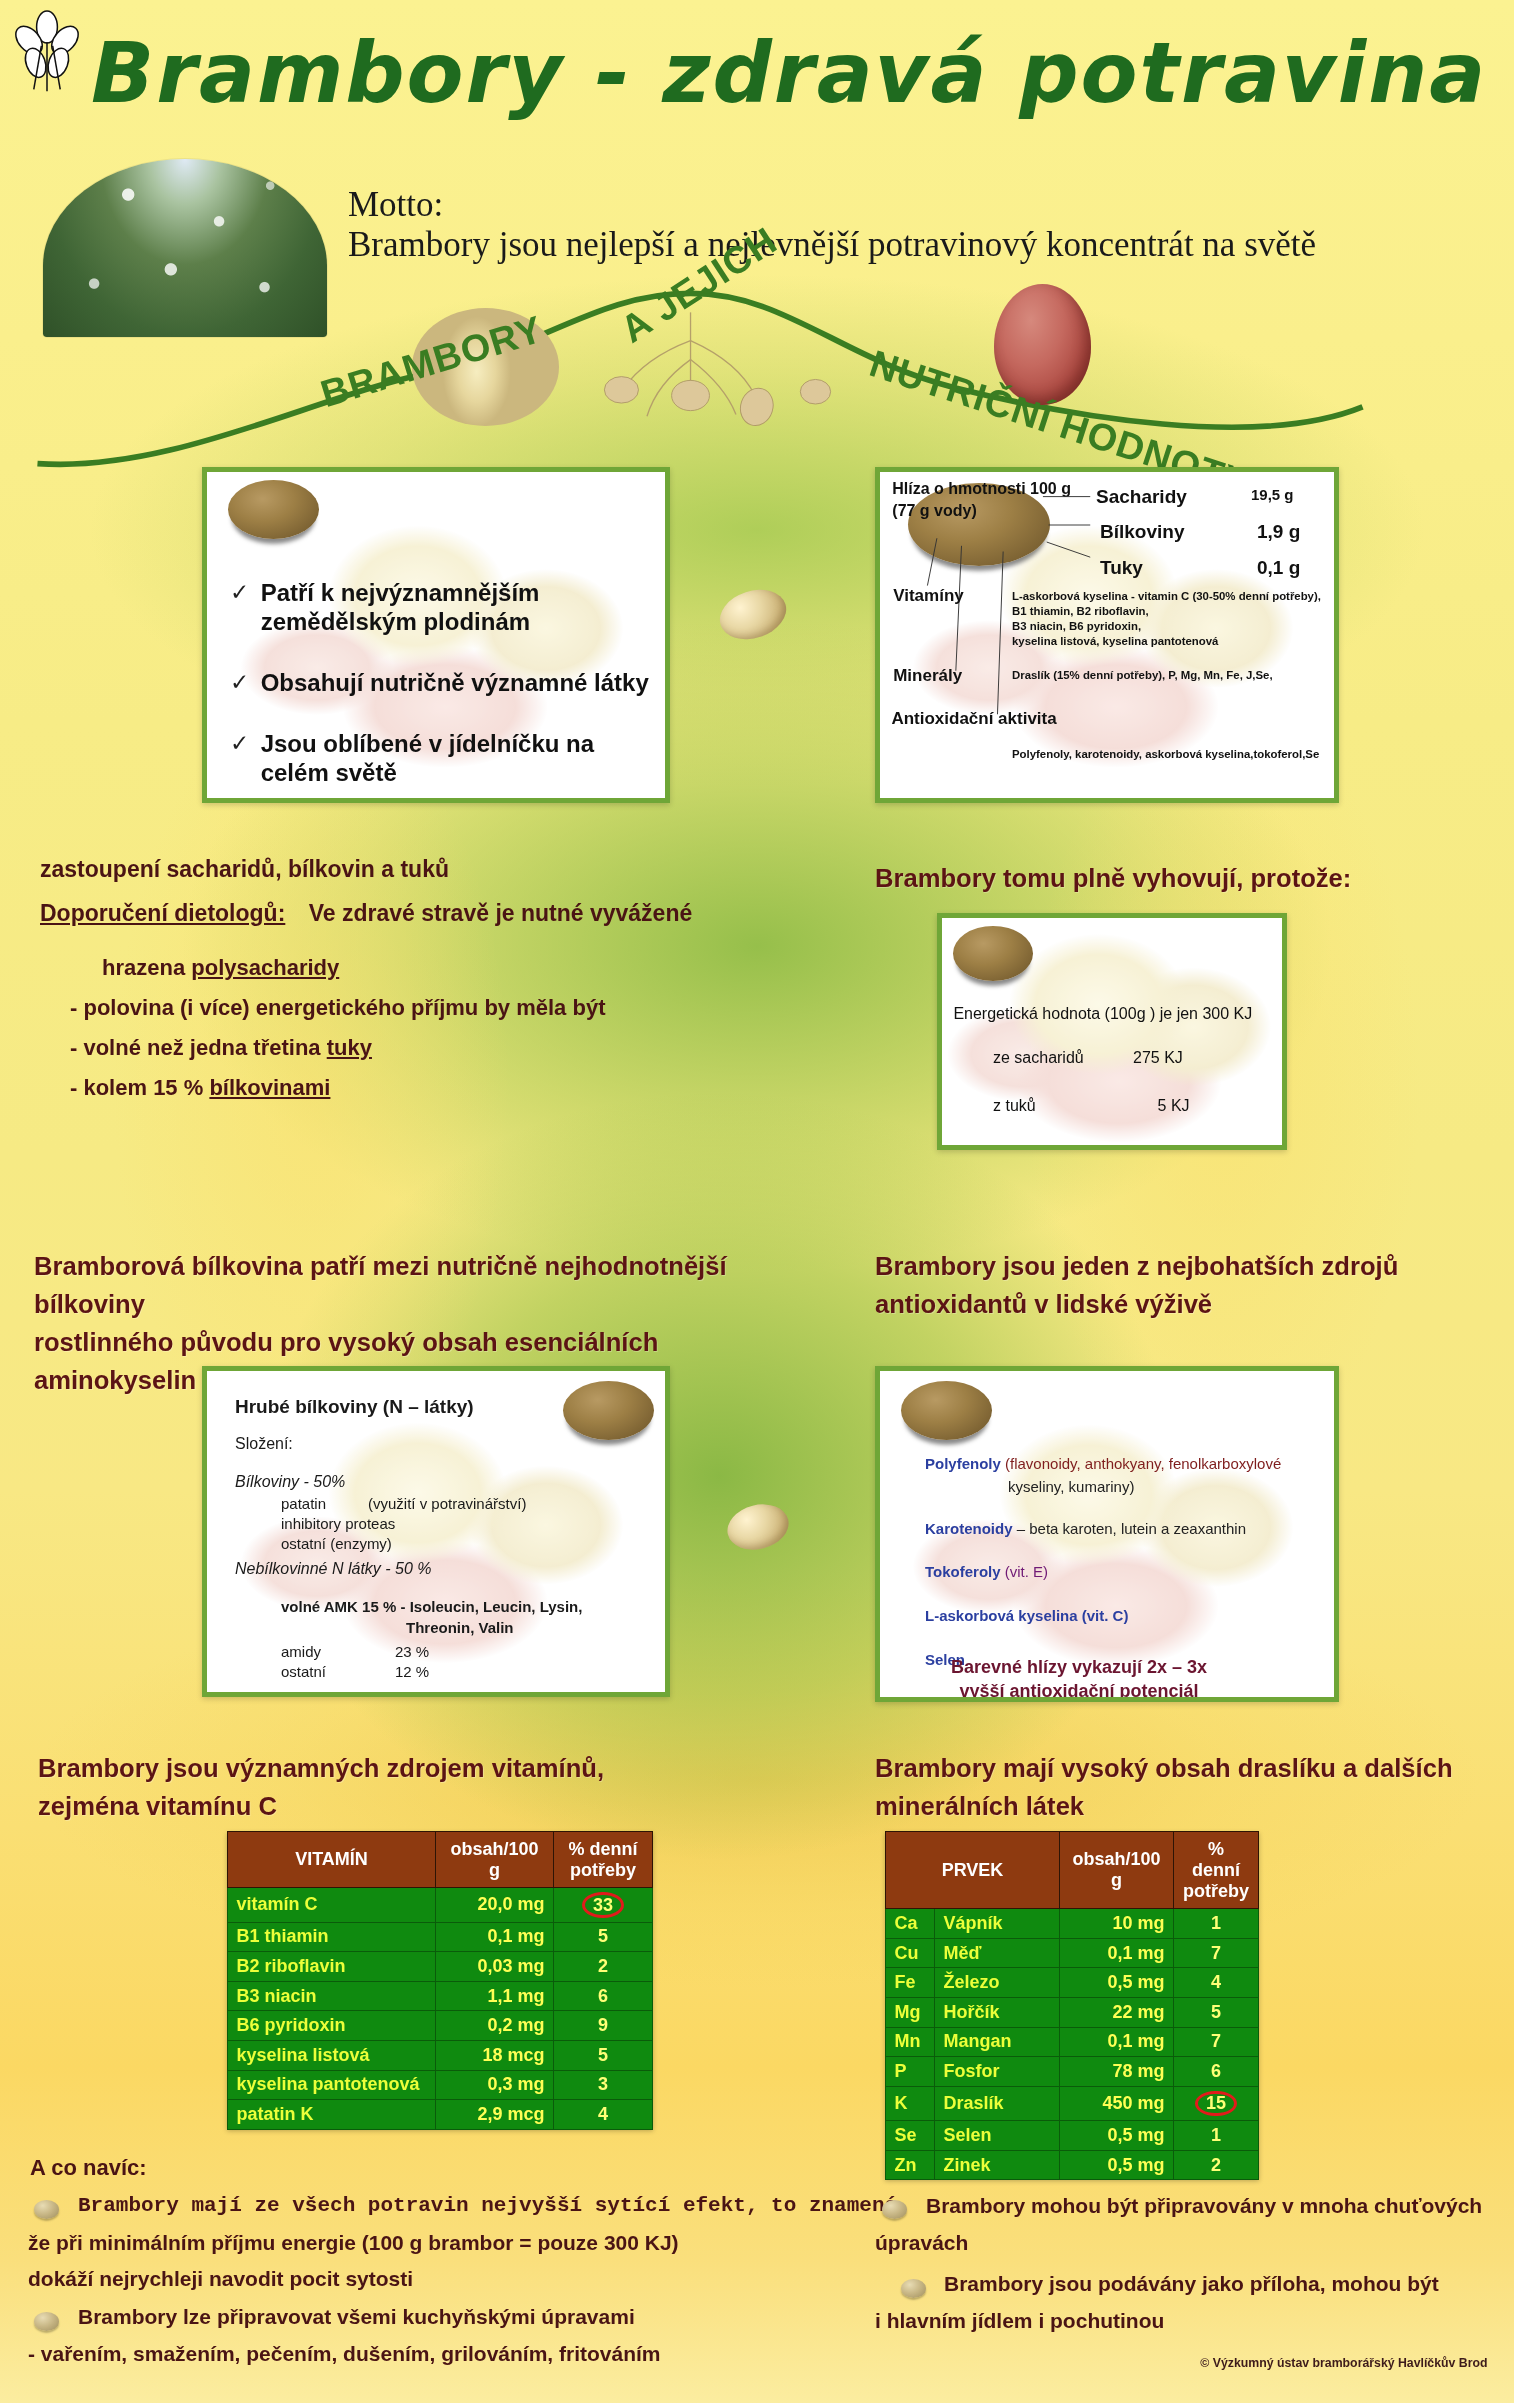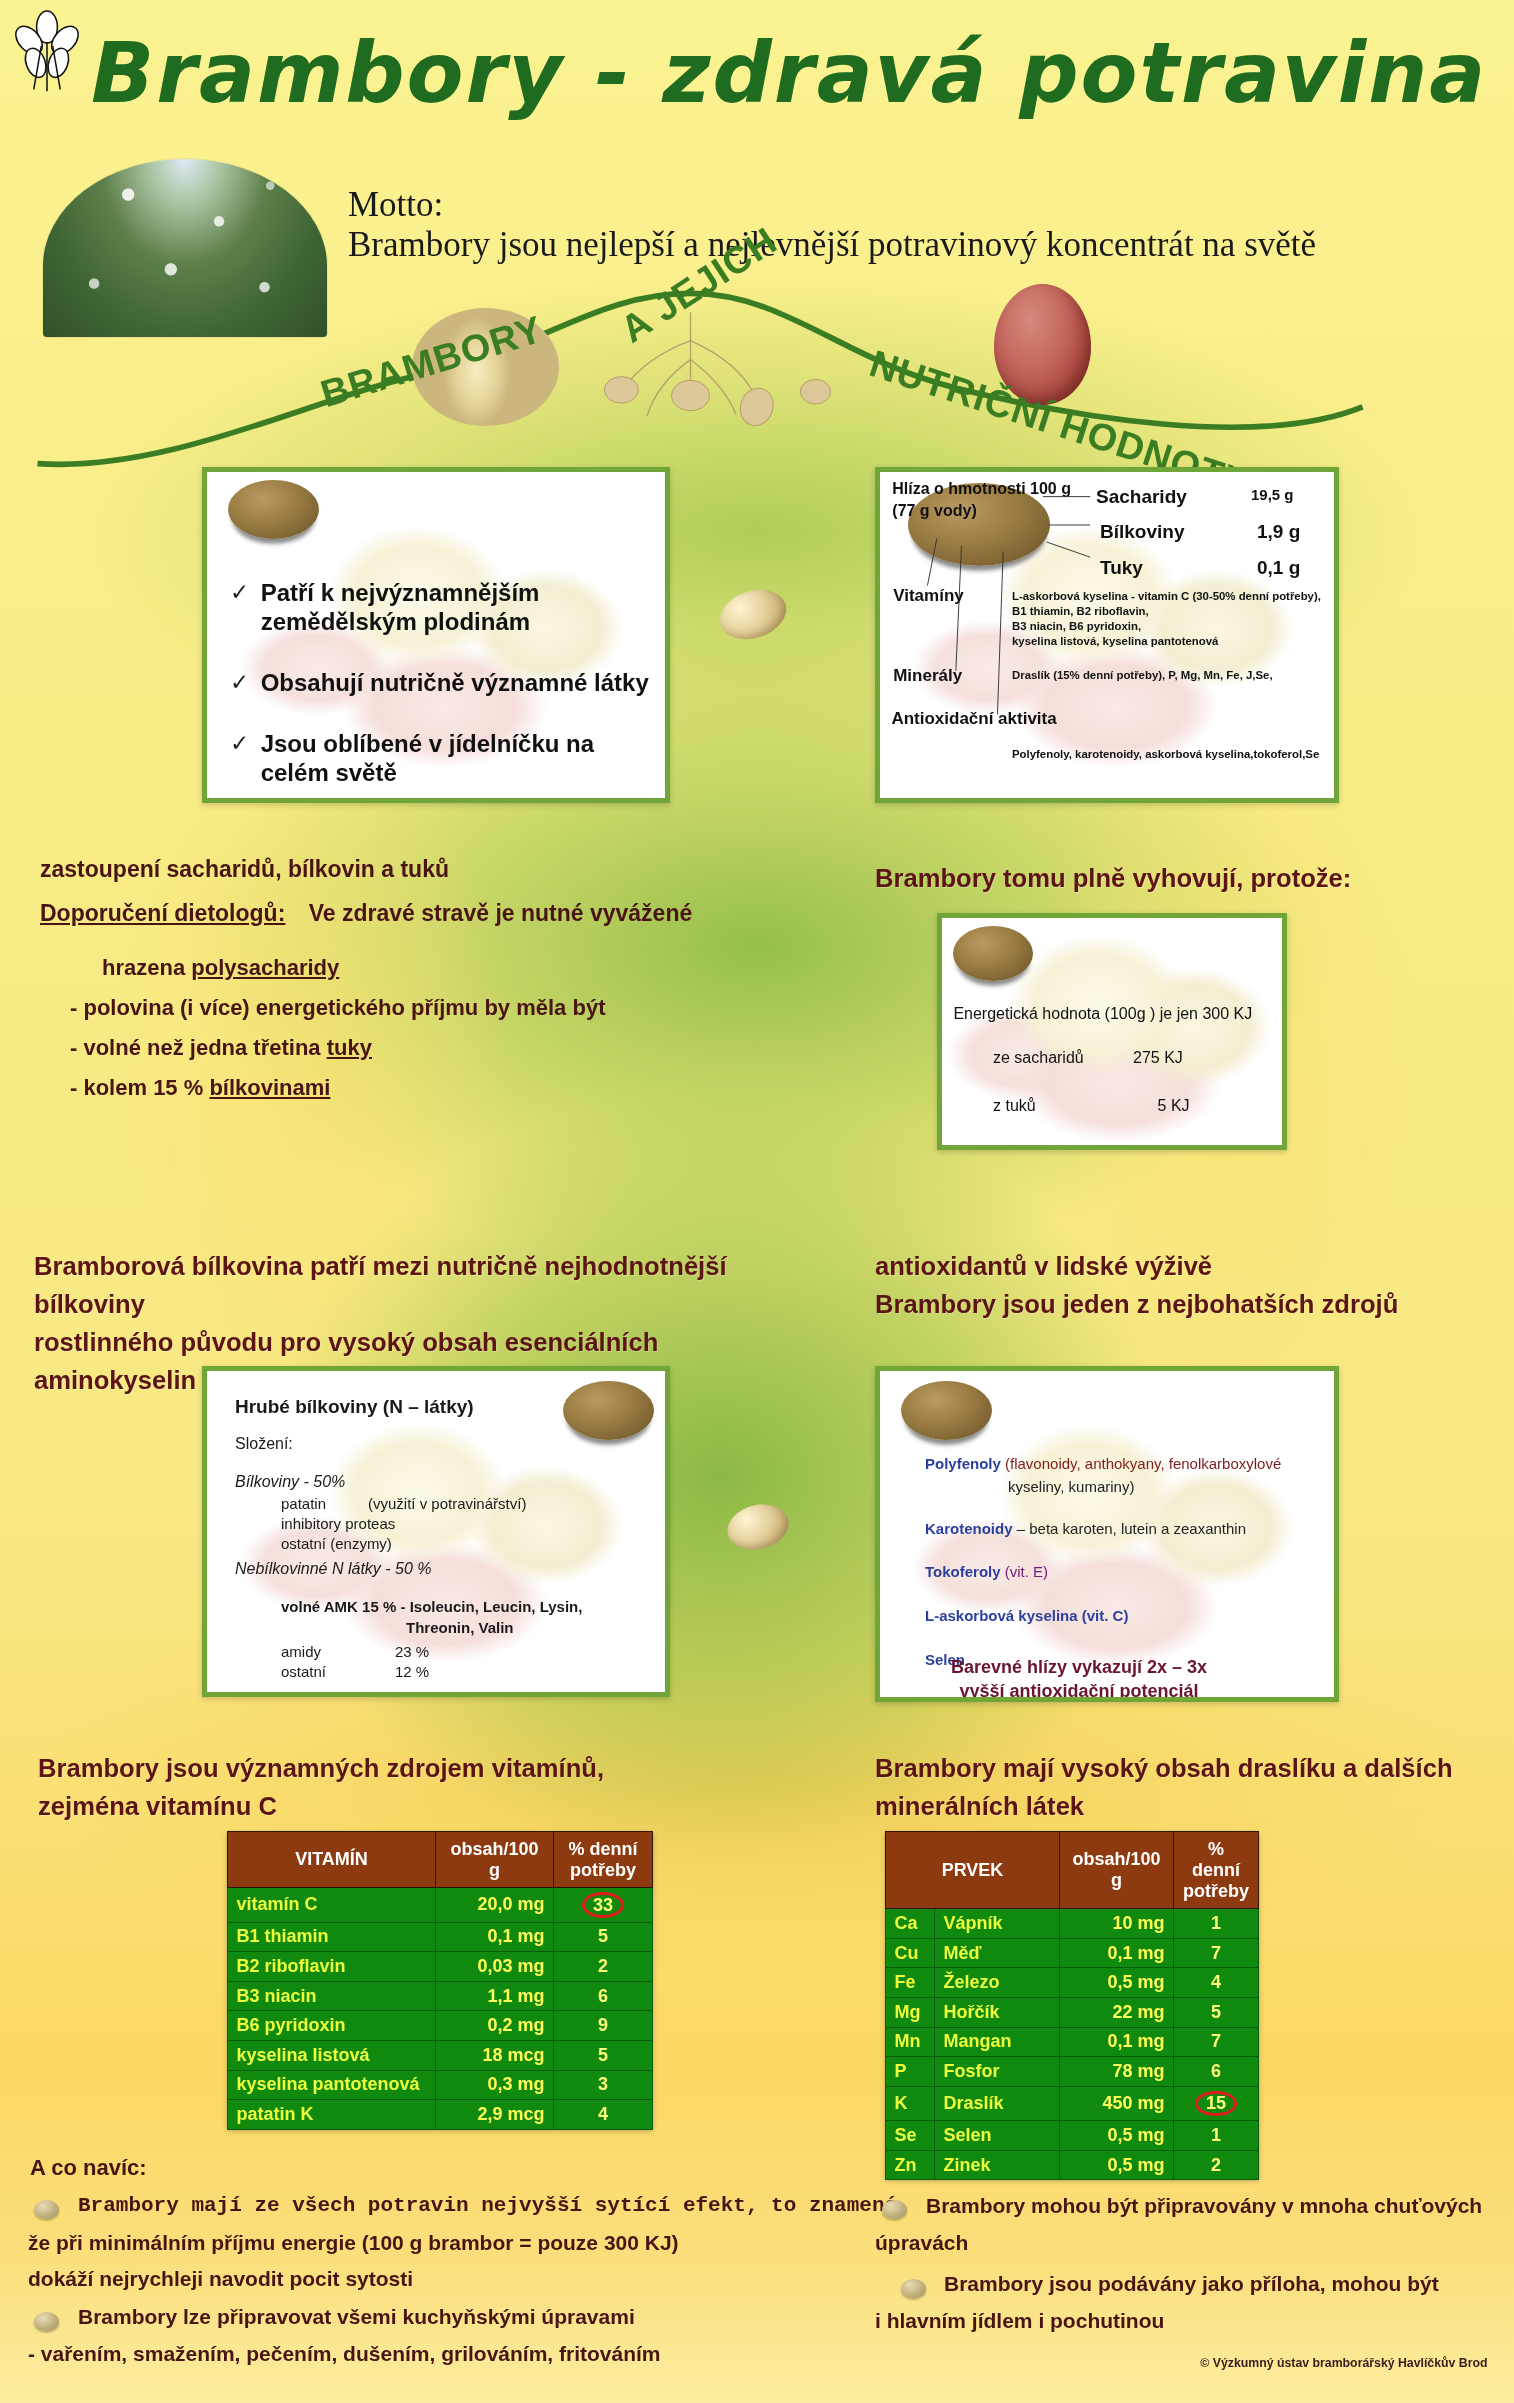--- a/index.html
+++ b/index.html
@@ -364,22 +364,22 @@
         <span style="width:114px;">ostatní</span>
         <span>12 %</span>
       </div>
     </div>
   </div>
 </div>
 
 <div class="tuber-round" style="left:727px; top:1505px; width:62px; height:44px; transform:rotate(-14deg);"></div>
 
 <div class="sec-head" style="left:875px; top:1247px; width:606px;">
+  <div>Brambory jsou  jeden z nejbohatších zdrojů</div>
   <div>antioxidantů v lidské výživě</div>
-  <div>Brambory jsou  jeden z nejbohatších zdrojů</div>
 </div>
 
 <div class="card" style="left:875px; top:1366px; width:464px; height:336px;">
   <div class="bg-potatoes"></div>
   <div class="inner">
     <div class="tuber-thumb" style="left:21px; top:9.5px; width:91px; height:59px;"></div>
 
     <div style="position:absolute; left:45px; top:83px; width:397px; font-size:15px; line-height:19px;">
       <div style="margin-bottom:3.8px;">
         <span style="color:#2b3fa0; font-weight:bold;">Polyfenoly</span><span style="color:#7f1d1d;"> (flavonoidy, anthokyany, fenolkarboxylové</span>

